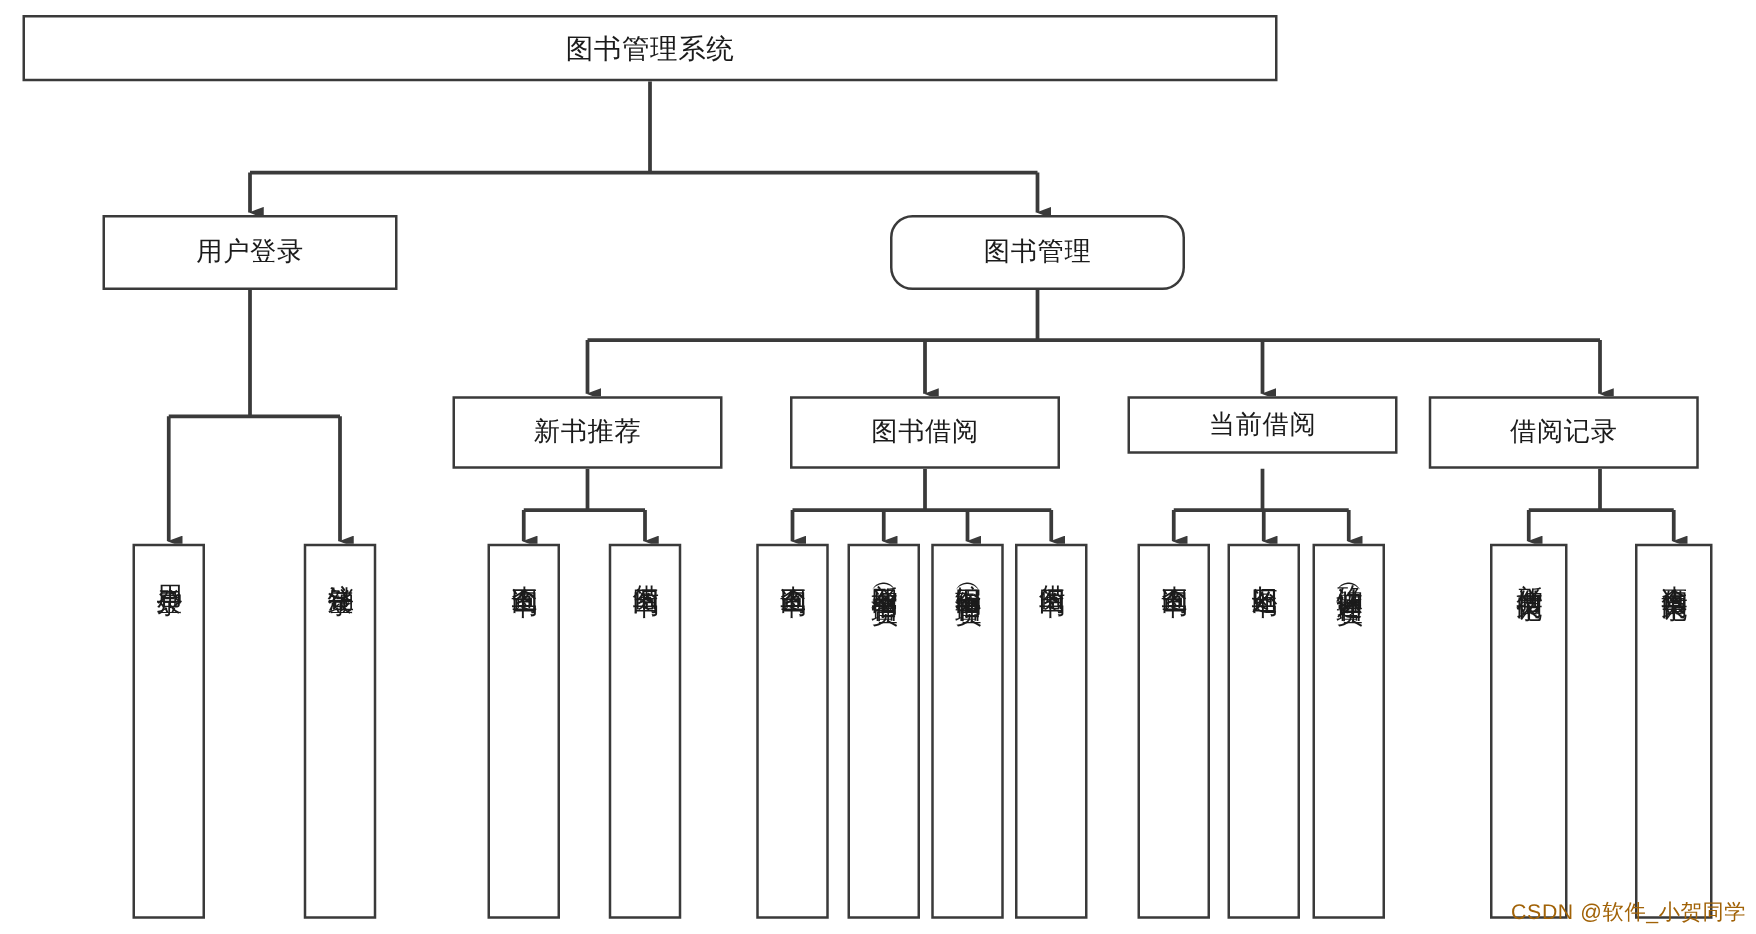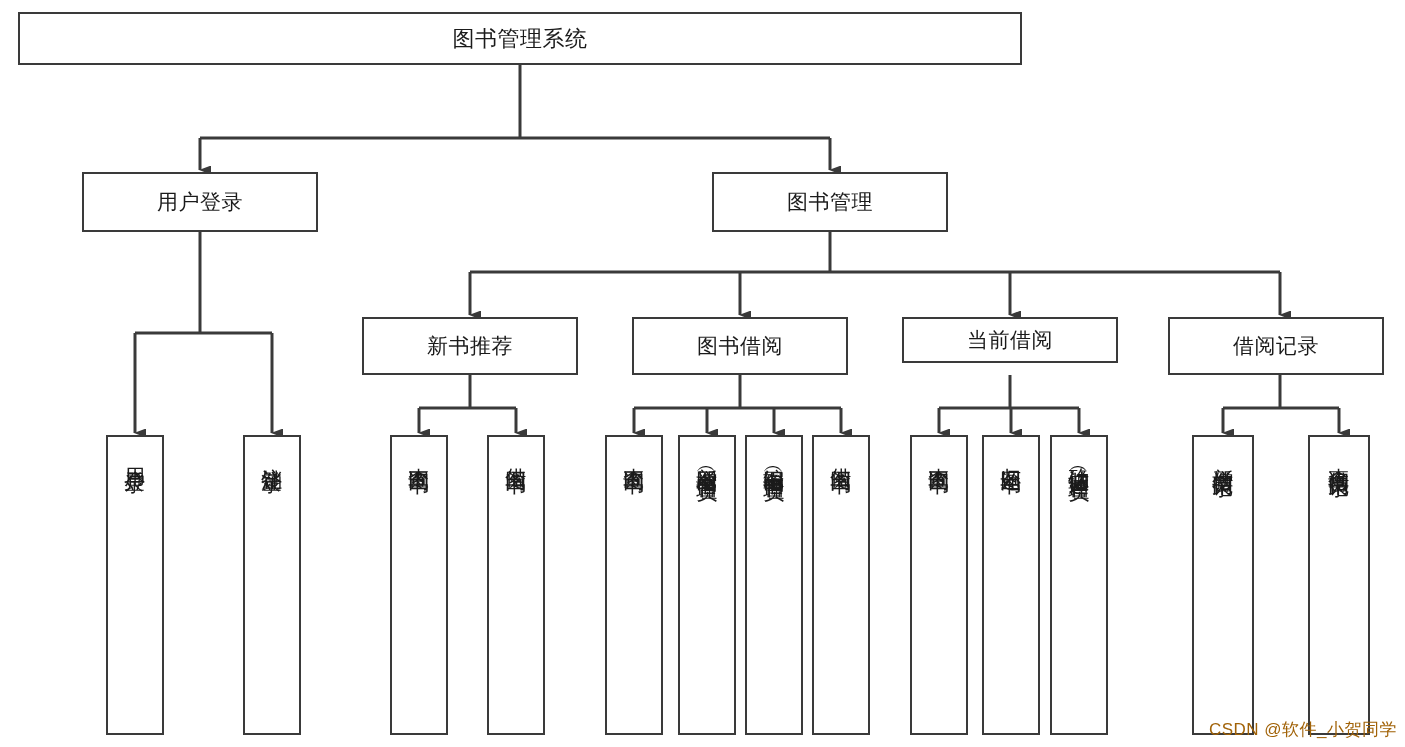--- a/index.html
+++ b/index.html
@@ -131,37 +131,37 @@
   </svg>
 
   <div class="node horizontal root" style="left:18px; top:12px; width:1004px; height:53px;">
     <span class="node-label">图书管理系统</span>
   </div>
 
   <div class="node horizontal" style="left:82px; top:172px; width:236px; height:60px;">
     <span class="node-label">用户登录</span>
   </div>
 
-  <div class="node horizontal" style="left:712px; top:172px; width:236px; height:60px;">
+  <div class="node horizontal" style="left:712px; top:172px; width:236px; height:60px;border-radius:18px;">
     <span class="node-label">图书管理</span>
   </div>
 
   <div class="node horizontal" style="left:362px; top:317px; width:216px; height:58px;">
     <span class="node-label">新书推荐</span>
   </div>
 
   <div class="node horizontal" style="left:632px; top:317px; width:216px; height:58px;">
     <span class="node-label">图书借阅</span>
   </div>
 
   <div class="node horizontal" style="left:902px; top:317px; width:216px; height:46px;">
     <span class="node-label">当前借阅</span>
   </div>
 
-  <div class="node horizontal" style="left:1168px; top:317px; width:216px; height:58px;">
+  <div class="node horizontal" style="left:1143px; top:317px; width:216px; height:58px;">
     <span class="node-label">借阅记录</span>
   </div>
 
   <div class="node vertical" style="left:106px; top:435px; width:58px; height:300px;">
     <span class="node-label">用户登录</span>
   </div>
 
   <div class="node vertical" style="left:243px; top:435px; width:58px; height:300px;">
     <span class="node-label">注销登录</span>
   </div>

